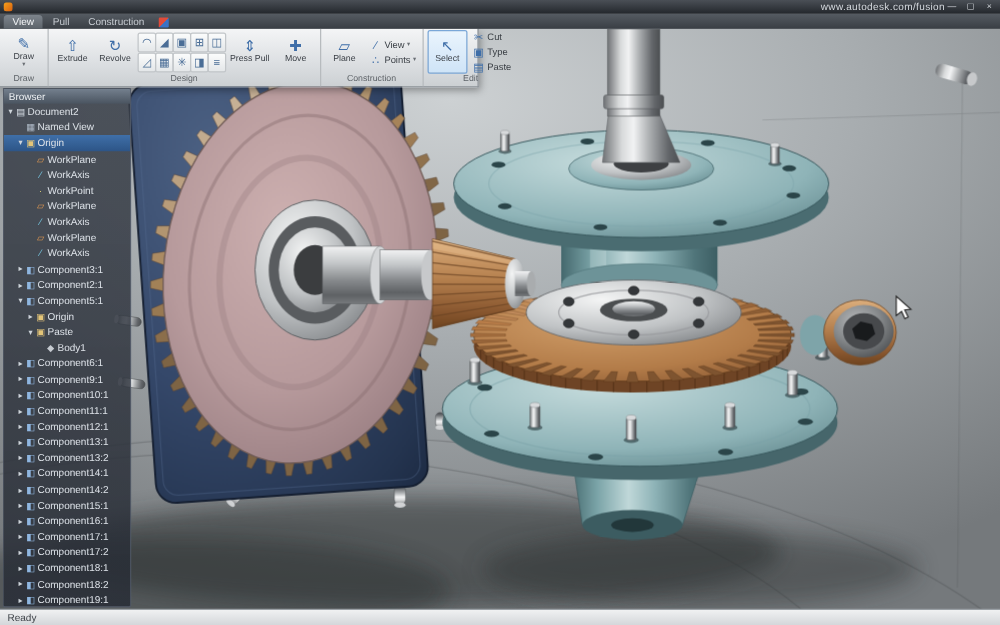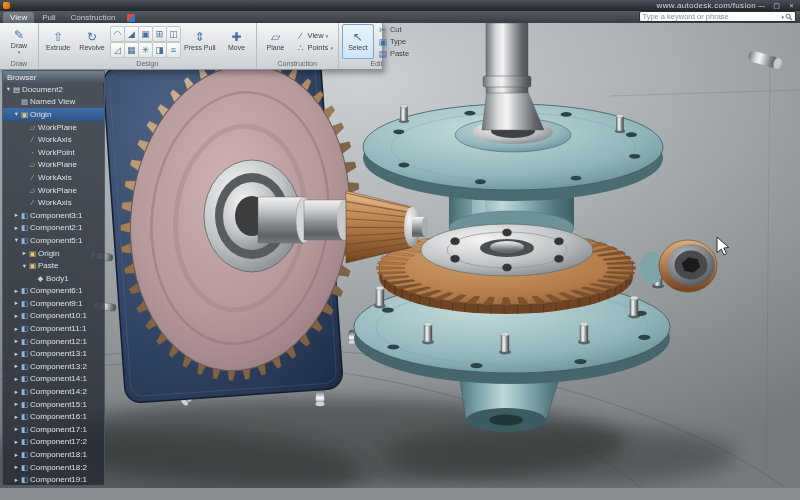--- a/index.html
+++ b/index.html
@@ -90,28 +90,20 @@
     </span>
   </div>
 
   <div class="menubar">
     <div class="tabs" id="menuTabs">
         <span class="tab active">View</span>
         <span class="tab">Pull</span>
         <span class="tab">Construction</span>
       </div>
     <span class="badge"></span>
-    <span class="searchwrap">
-      <input placeholder="Type a keyword or phrase" style="">
-      <span class="scaret">▾</span>
-      <svg width="8" height="8" viewBox="0 0 10 10">
-        <circle cx="4" cy="4" r="2.6" fill="none" stroke="#666" stroke-width="1.2"></circle>
-        <line x1="6" y1="6" x2="9" y2="9" stroke="#666" stroke-width="1.4"></line>
-      </svg>
-    </span>
   </div>
 
   <div class="viewport">
     <svg id="scene" width="800" height="465" viewBox="0 23 800 465">
       <defs>
         <radialGradient id="bgG" cx="45%" cy="12%" r="90%">
           <stop offset="0" stop-color="#cdd1d3"></stop>
             <stop offset=".45" stop-color="#a8adb0"></stop>
             <stop offset="1" stop-color="#75797c"></stop>
         </radialGradient>
@@ -753,13 +745,16 @@
           <span class="tlabel">Component18:2</span>
         </div>
         <div class="trow" style="padding-left: 10px;">
           <span class="tarrow">▸</span>
           <span class="ticon" style="color: rgb(143, 182, 224);">◧</span>
           <span class="tlabel">Component19:1</span>
         </div>
       </div>
   </div>
 
+  <div class="statusbar">
+    <span>Ready</span>
+  </div>
 </div>
 
 </body></html>

